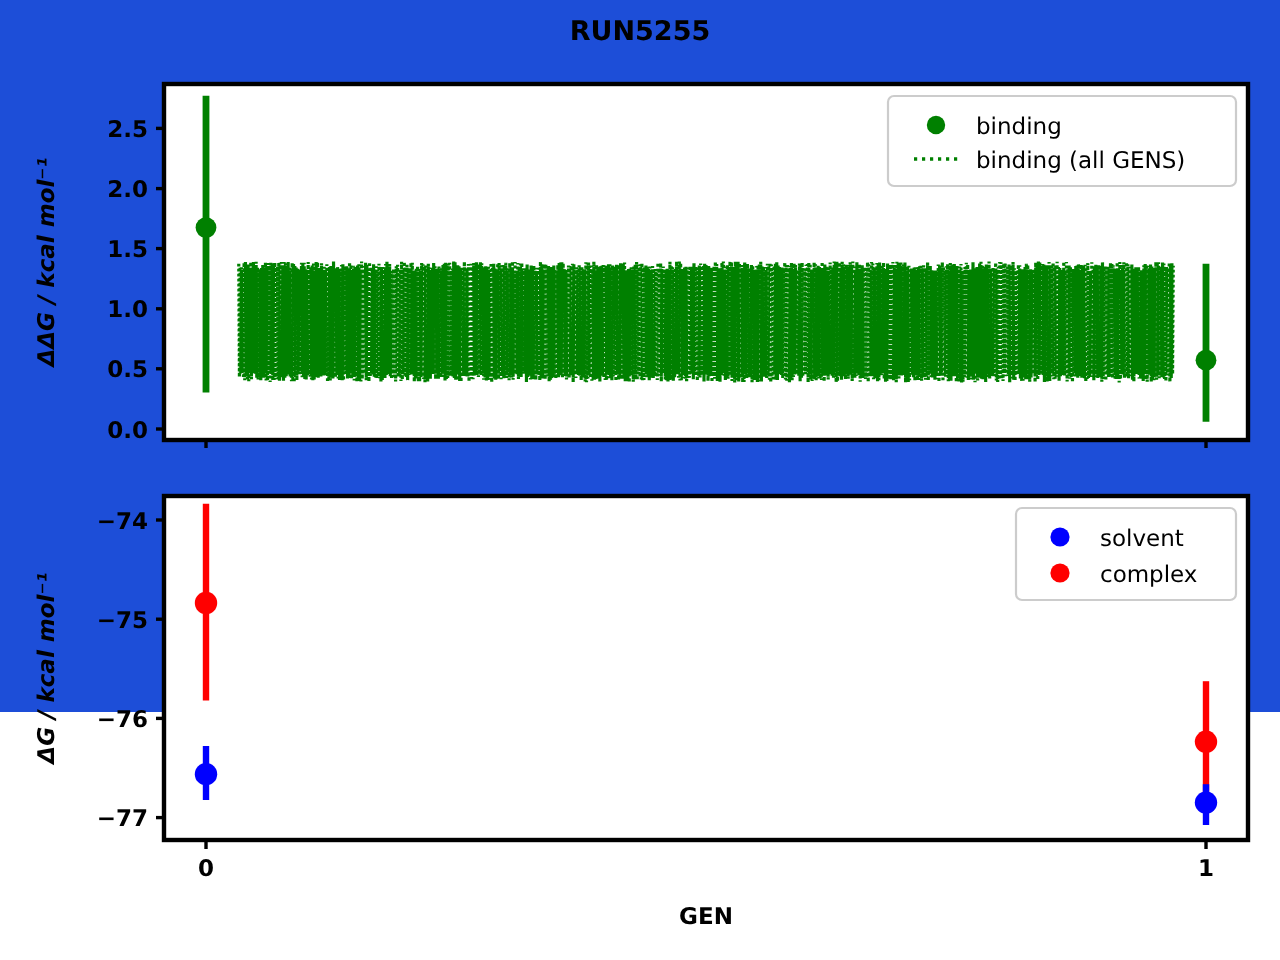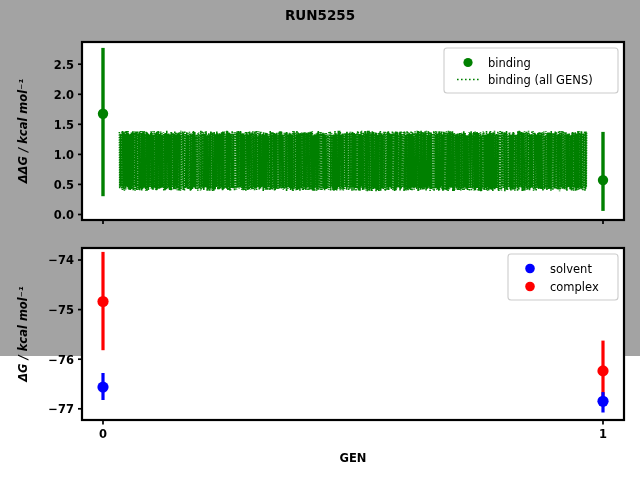--- a/index.html
+++ b/index.html
@@ -12,21 +12,21 @@
     height: 480px;
     font-family: "DejaVu Sans", sans-serif;
     overflow: hidden;
     position: relative;
   }
   #figure {
     position: absolute;
     left: 0; top: 0;
     width: 640px;
     height: 356px;
-    background: #a3a3a3;
+    background: #1d4ed8;
   }
   svg { display: block; }
 
   .fig-title {
     font-family: "DejaVu Sans", sans-serif;
     font-size: 13.5px;
     font-weight: bold;
     fill: #000000;
     text-anchor: middle;
   }

